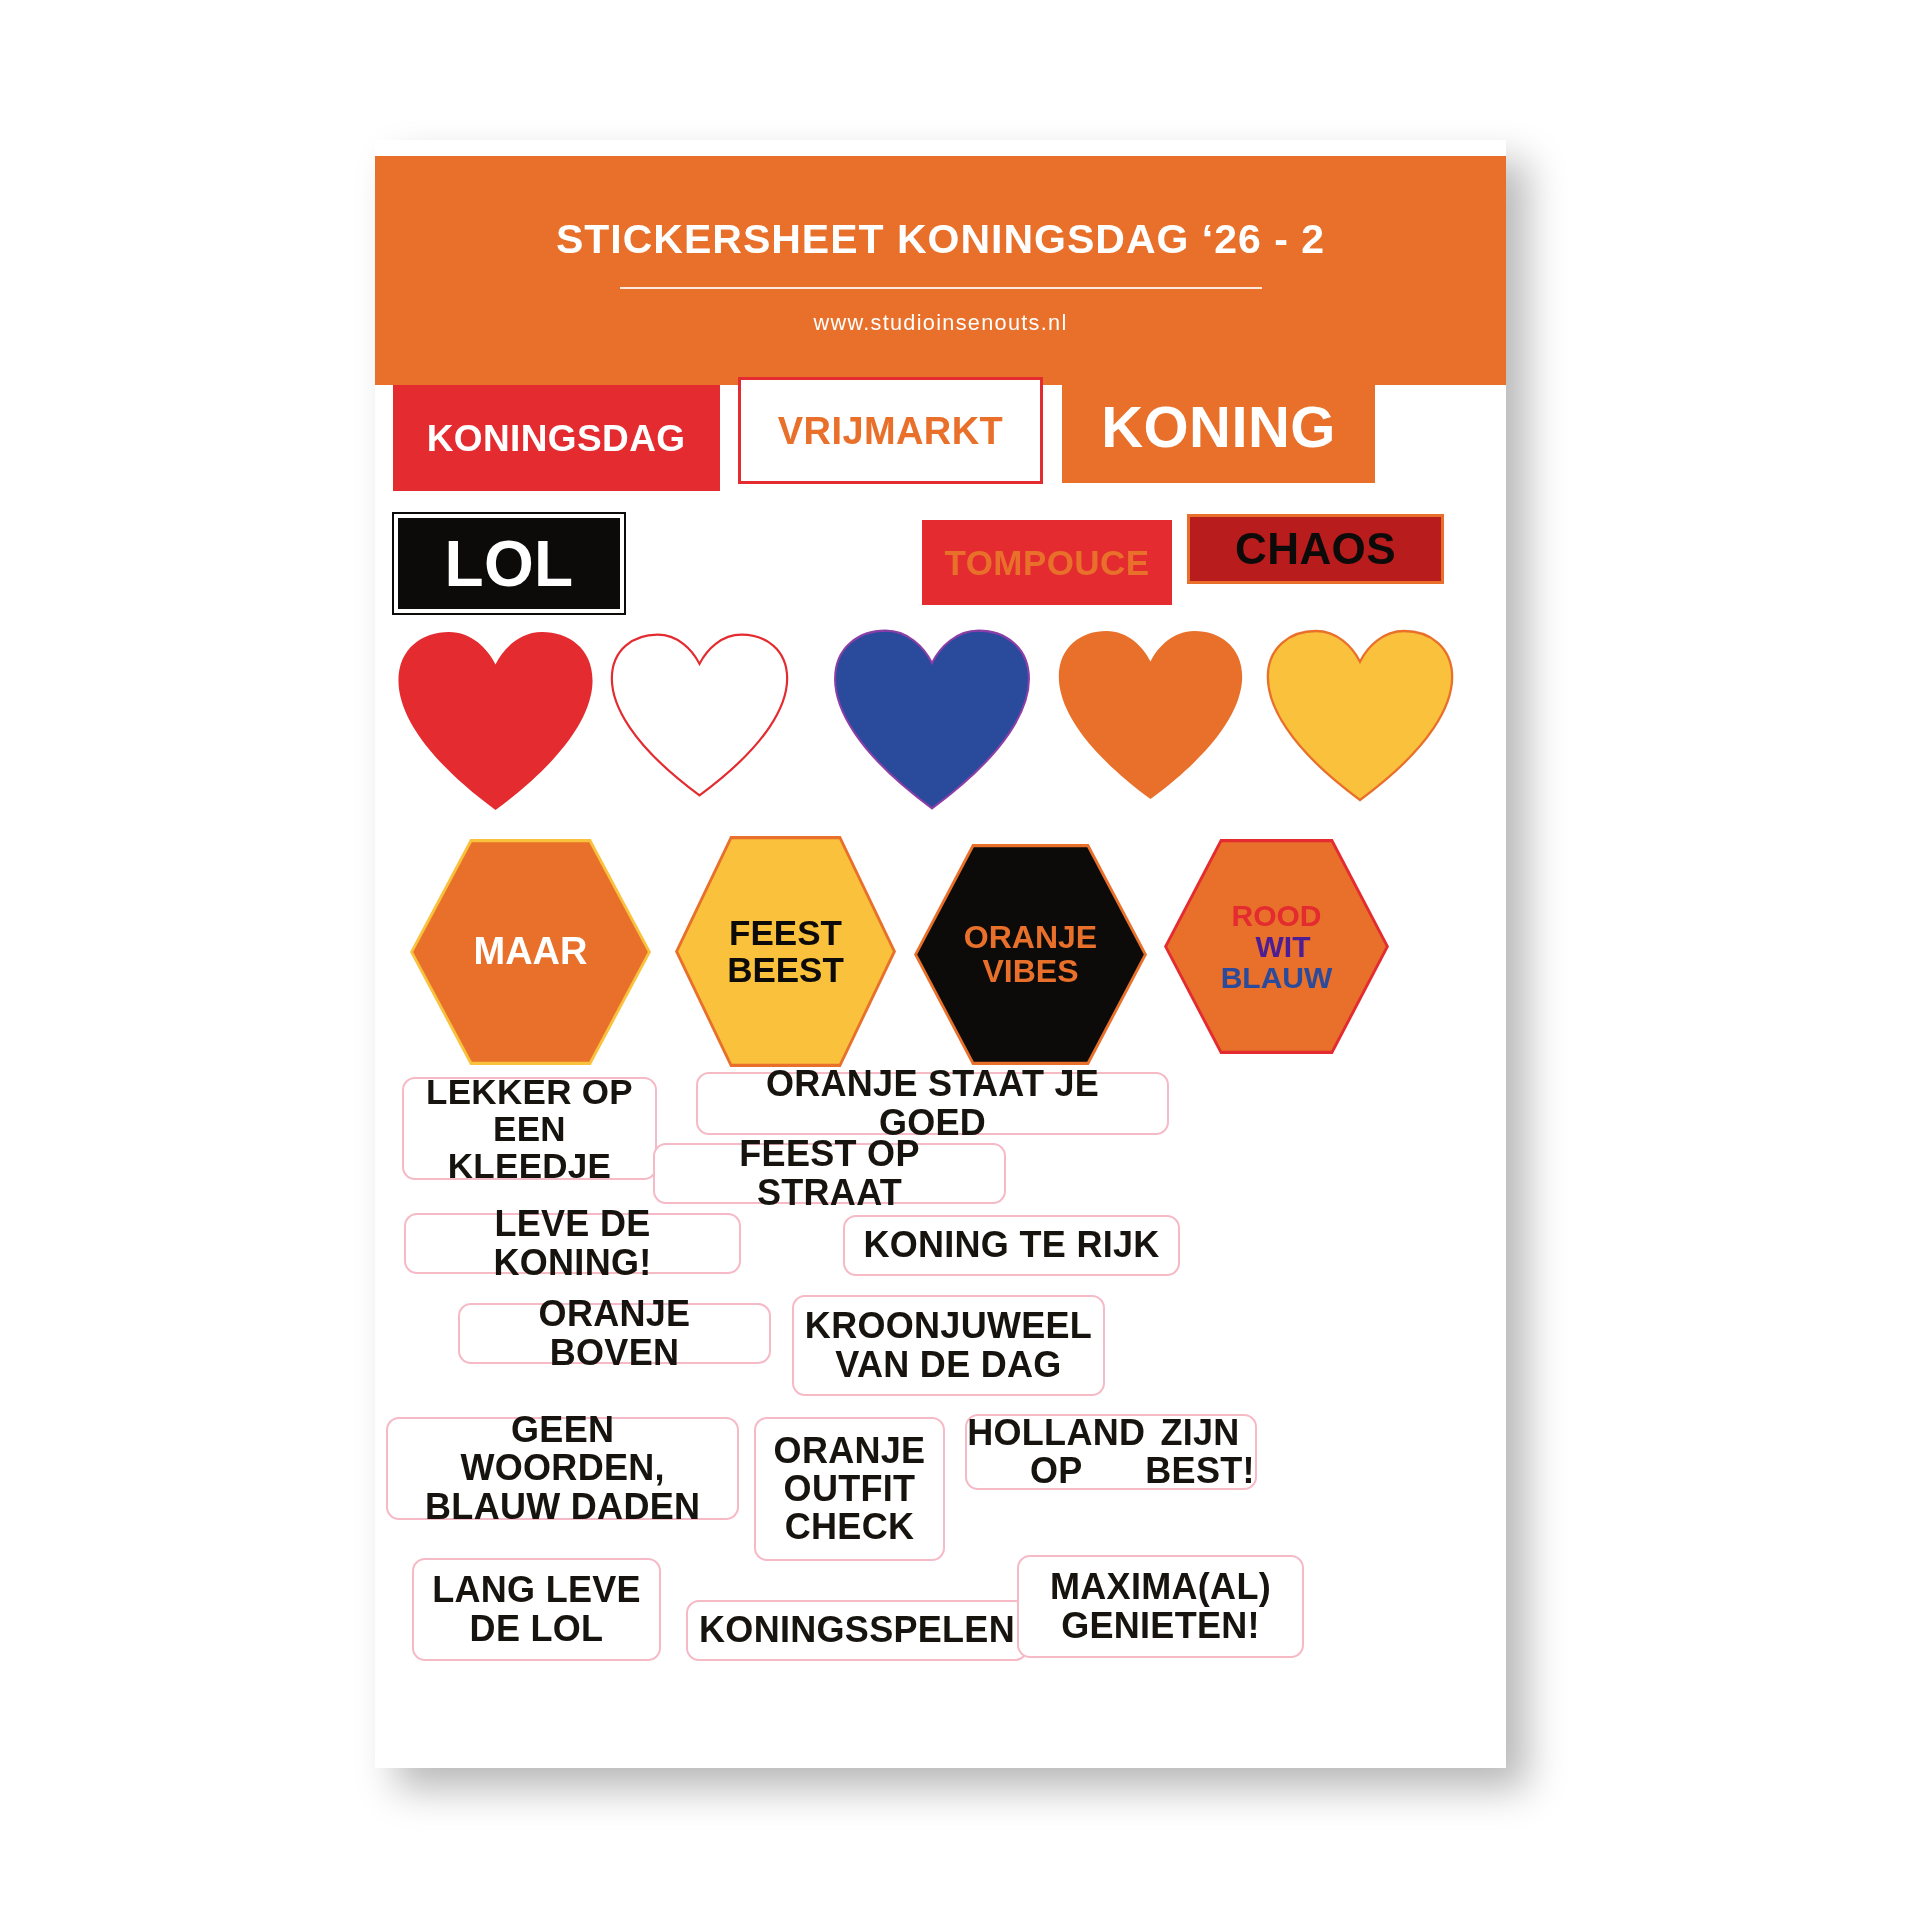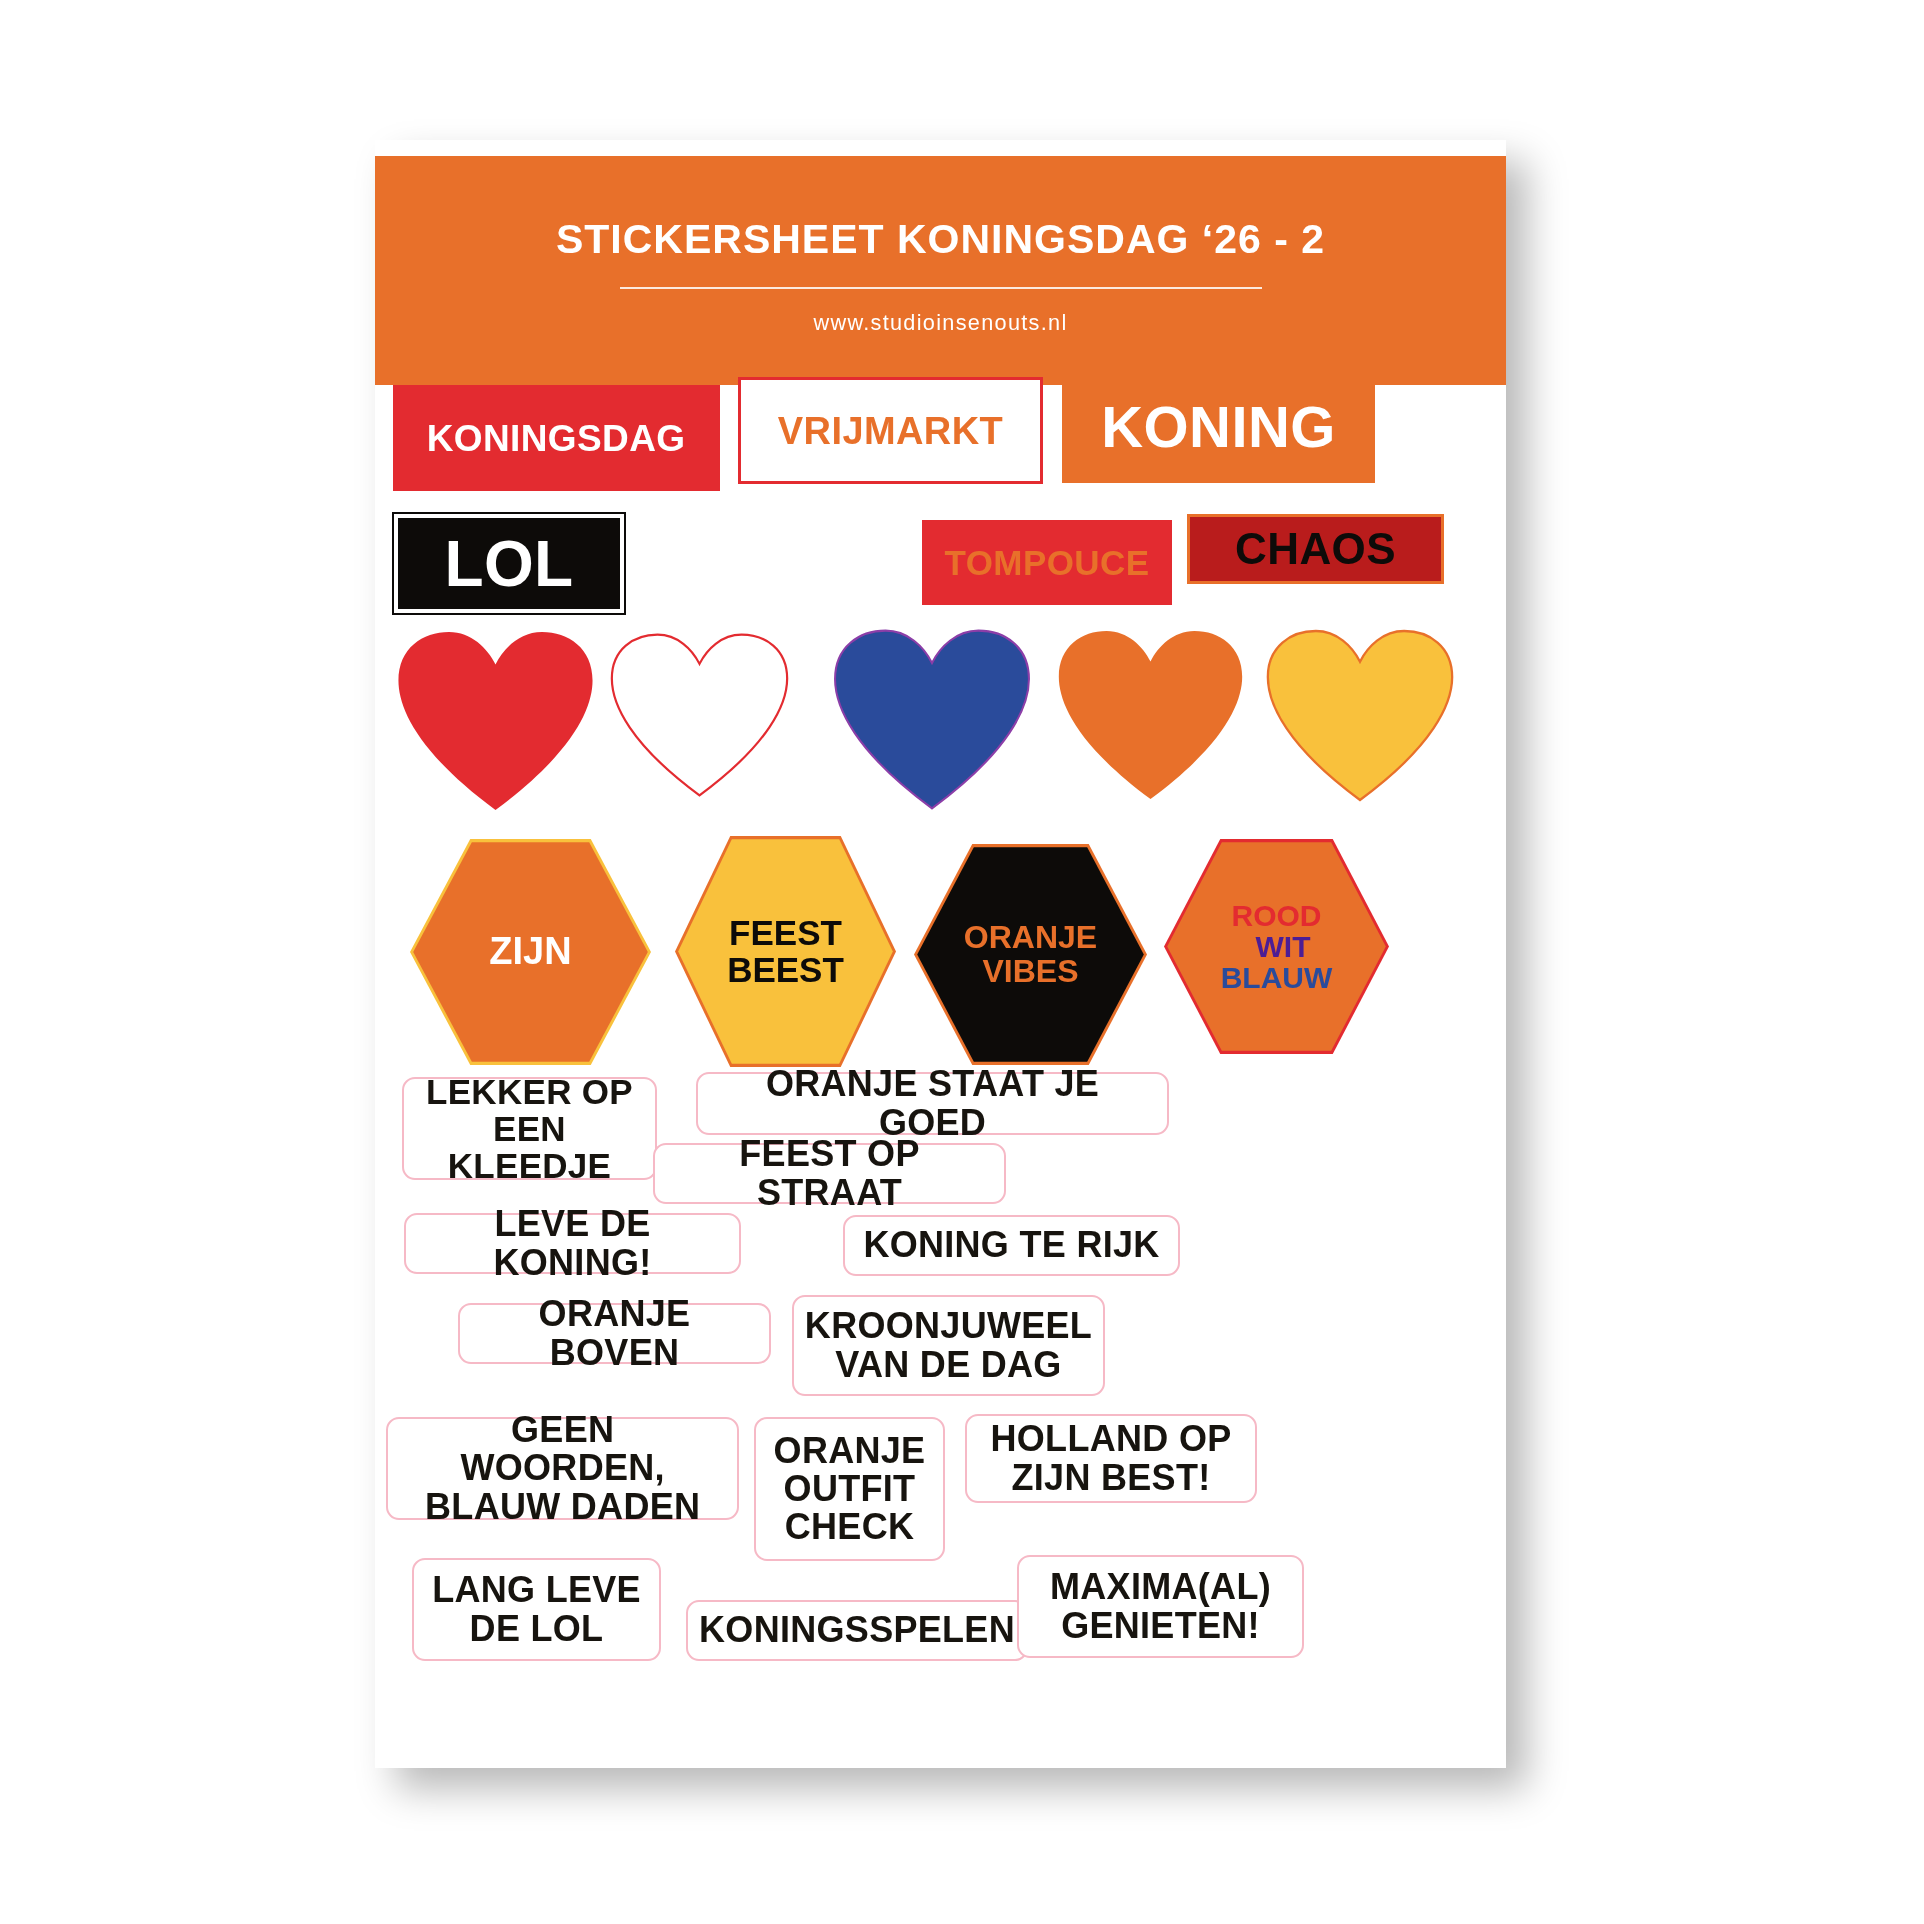--- a/index.html
+++ b/index.html
@@ -173,21 +173,21 @@
 
   <div class="heart" style="left:889px; top:481px; width:192px; height:189px;">
     <svg viewBox="0 0 100 92" xmlns="http://www.w3.org/2000/svg" aria-hidden="true">
       <path d="M50 90 C 12 62, 2 40, 2 26 C 2 10, 14 2, 27 2 C 38 2, 46 10, 50 18 C 54 10, 62 2, 73 2 C 86 2, 98 10, 98 26 C 98 40, 88 62, 50 90 Z" fill="#f9c13c" stroke="#e8702a" stroke-width="1.2"></path>
     </svg>
   </div>
 
   <div class="hex-wrap" style="left:35px; top:699px; width:241px; height:226px;">
     <div class="hex-outline" style="background:#f9c13c;"></div>
     <div class="hex-inner" style="background:#e8702a; flex-direction:column;">
-      <span style="color:#ffffff; font-size:38px;">ZIJN</span>
+      <span style="color:#ffffff; font-size:38px;">MAAR</span>
     </div>
   </div>
 
   <div class="hex-wrap" style="left:300px; top:696px; width:221px; height:231px;">
     <div class="hex-outline" style="background:#e8702a;"></div>
     <div class="hex-inner" style="background:#f9c13c; flex-direction:column;">
       <span style="color:#0d0b09; font-size:35px;">FEEST</span>
       <span style="color:#0d0b09; font-size:35px;">BEEST</span>
     </div>
   </div>
@@ -243,21 +243,21 @@
     <span>GEEN WOORDEN,</span>
     <span>BLAUW DADEN</span>
   </div>
 
   <div class="phrase" style="left:379px; top:1277px; width:191px; height:144px; font-size:36px; flex-direction:column;">
     <span>ORANJE</span>
     <span>OUTFIT</span>
     <span>CHECK</span>
   </div>
 
-  <div class="phrase" style="left:590px; top:1274px; width:292px; height:89px; font-size:36px; flex-direction:column;">
+  <div class="phrase" style="left:590px; top:1274px; width:292px; height:76px; font-size:36px; flex-direction:row;">
     <span>HOLLAND OP</span>
     <span>ZIJN BEST!</span>
   </div>
 
   <div class="phrase" style="left:37px; top:1418px; width:249px; height:103px; font-size:36px; flex-direction:column;">
     <span>LANG LEVE</span>
     <span>DE LOL</span>
   </div>
 
   <div class="phrase" style="left:311px; top:1460px; width:342px; height:61px; font-size:36px;">

